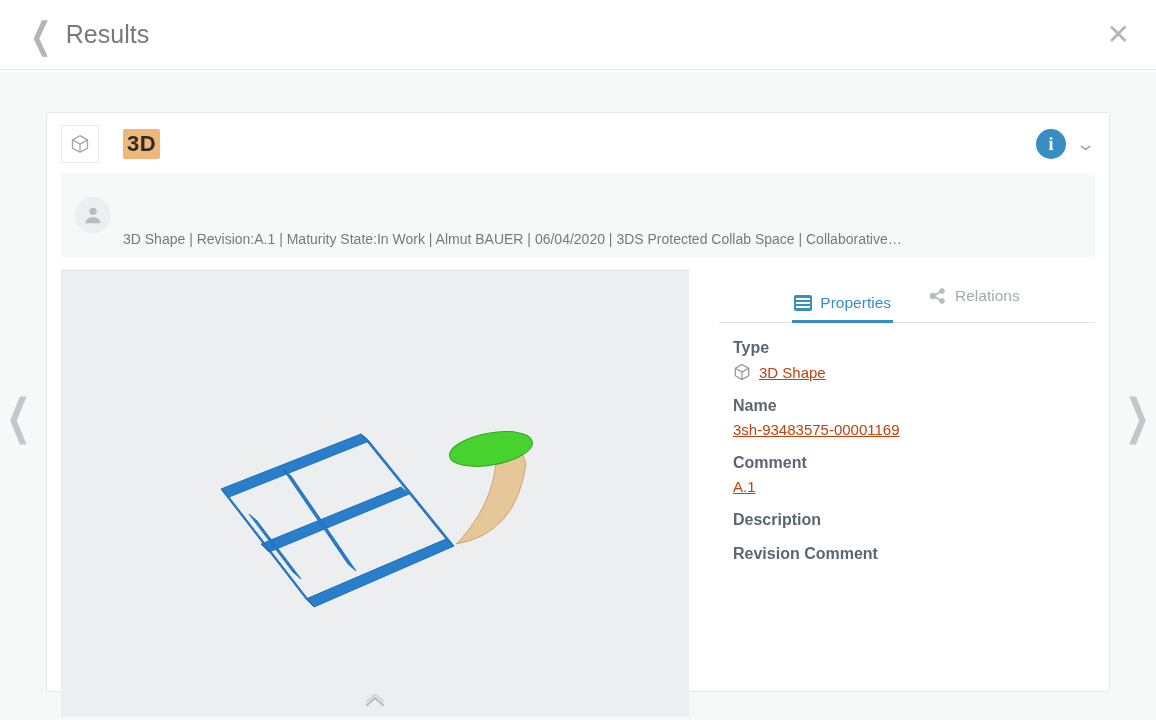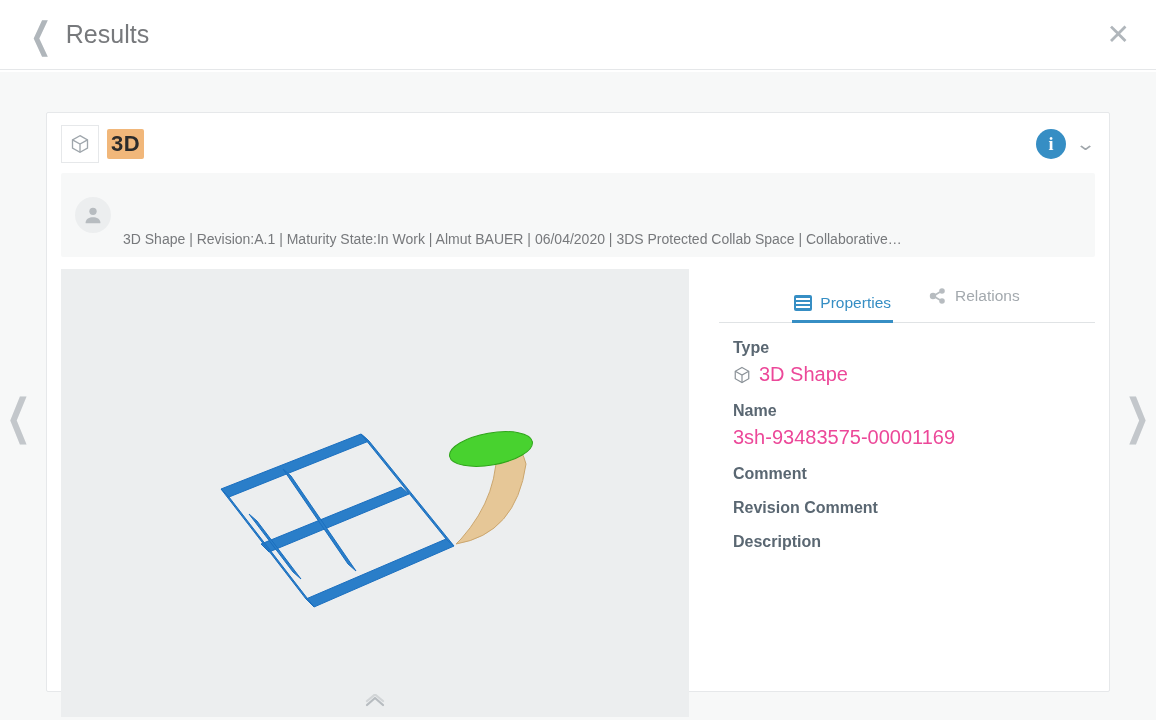--- a/index.html
+++ b/index.html
@@ -71,21 +71,21 @@
   }
   .header-row {
     display: flex;
     align-items: center;
     justify-content: space-between;
     padding: 0 2px 10px 0;
   }
   .header-left {
     display: flex;
     align-items: center;
-    gap: 8px;
+    gap: 24px;
   }
   .type-thumb {
     width: 38px;
     height: 38px;
     border: 1px solid #e6e8ea;
     background: #fff;
     display: flex;
     align-items: center;
     justify-content: center;
     color: #9fa6ac;
@@ -210,25 +210,26 @@
   .tab-icon { display: inline-flex; }
   .prop-list { padding: 16px 4px 0 14px; }
   .prop { margin-bottom: 16px; }
   .prop-label {
     font-weight: 700;
     font-size: 16px;
     color: #5a6772;
     margin-bottom: 6px;
   }
   .prop-value {
-    font-size: 20px;
-    color: #ec4899;
+    font-size: 15px;
+    color: #c2410c;
     display: flex;
     align-items: center;
     gap: 8px;
+    text-decoration: underline;
   }
   .cube-icon {
     width: 18px; height: 18px; display:inline-flex;
   }
 </style>
 </head>
 <body>
 
 <div class="topbar">
   <div class="topbar-left">
@@ -334,25 +335,26 @@
               </span>
               <span>3D Shape</span>
             </div>
           </div>
           <div class="prop">
             <div class="prop-label">Name</div>
             <div class="prop-value">3sh-93483575-00001169</div>
           </div>
           <div class="prop">
             <div class="prop-label">Comment</div>
+            <div class="prop-value">A.1</div>
+          </div>
+          <div class="prop">
+            <div class="prop-label">Description</div>
           </div>
           <div class="prop">
             <div class="prop-label">Revision Comment</div>
-          </div>
-          <div class="prop">
-            <div class="prop-label">Description</div>
           </div>
         </div>
       </div>
     </div>
 
   </div>
 </div>
 
 </body></html>

